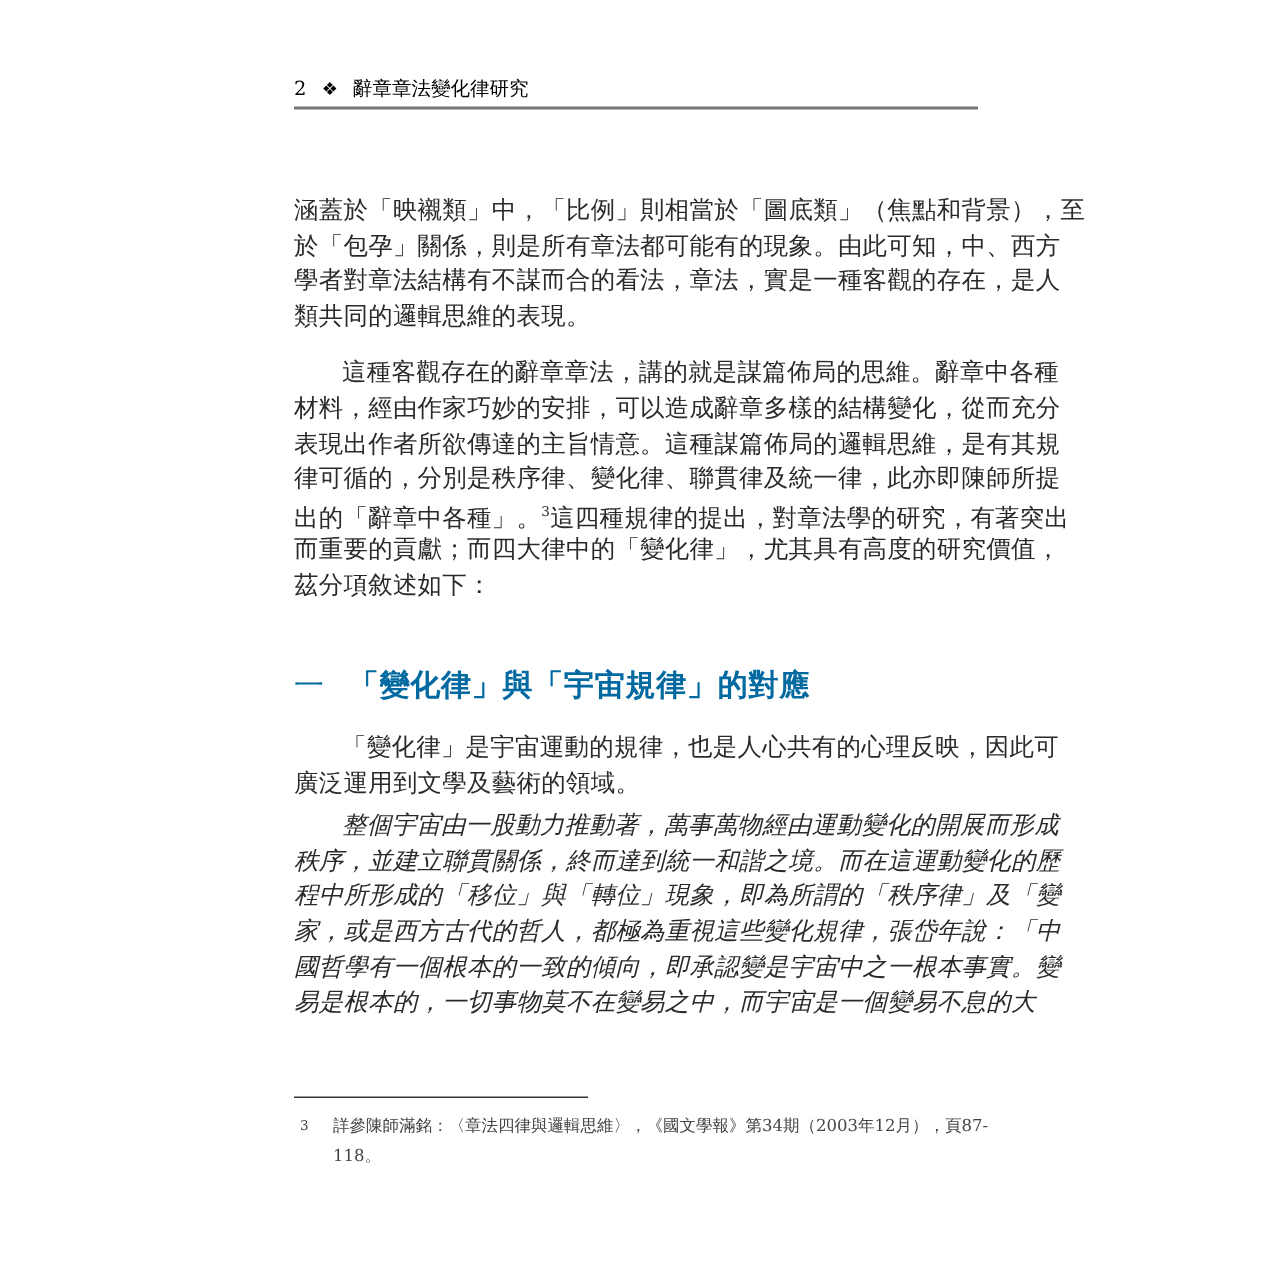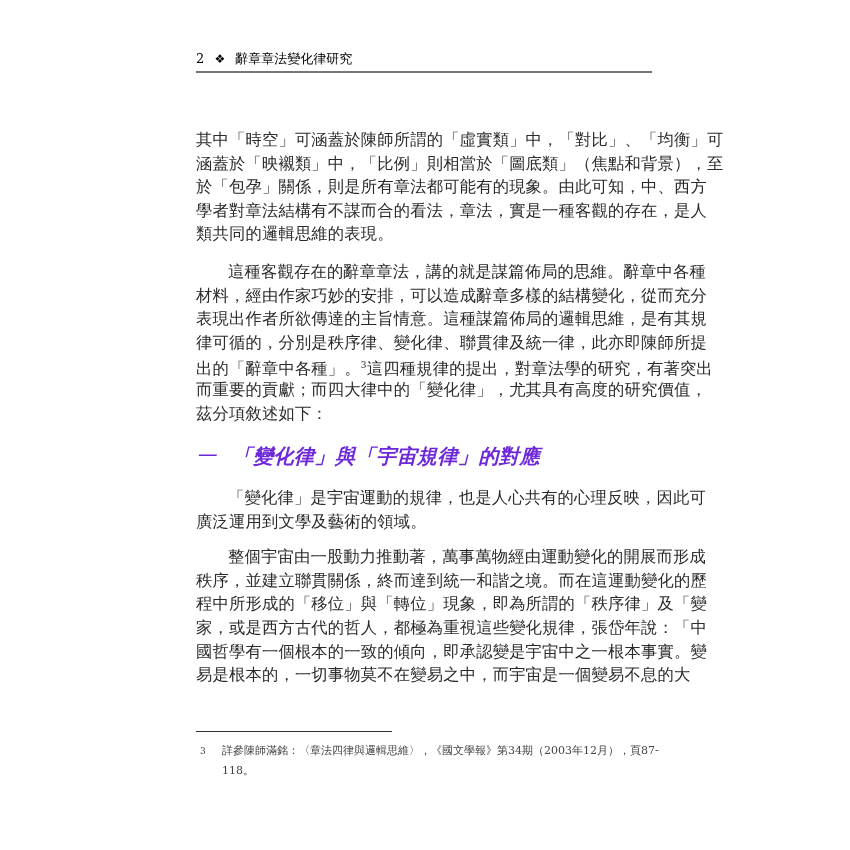--- a/index.html
+++ b/index.html
@@ -6,43 +6,42 @@
   body { width:850px; height:850px; position:relative; overflow:hidden;
          font-family:"DejaVu Serif","Liberation Serif",serif; color:#2a2a2a; }
   .header { position:absolute; left:196px; top:50px; width:456px; height:22px;
             font-size:13px; color:#000000; }
   .header .num { margin-right:6px; }
   .header .orn { margin-right:6px; font-size:12px; }
   .header-rule { position:absolute; left:196px; top:71px; width:456px; height:2px; background:#777; }
   .body-text { position:absolute; left:196px; top:128px; width:456px; }
   .line { font-size:16.3px; line-height:23.6px; height:23.6px; white-space:nowrap; letter-spacing:0.2px; }
   .indent { padding-left:32px; }
-  .heading { position:absolute; left:196px; top:443px; font-size:20px; font-weight:bold; color:#6d28d9;
-             white-space:nowrap; letter-spacing:0.5px;font-style:italic; }
+  .heading { position:absolute; left:196px; top:443px; font-size:20px; font-weight:bold; color:#0369a1;
+             white-space:nowrap; letter-spacing:0.5px; }
   .heading .dash { margin-right:16px; font-weight:normal; }
   .p2 { position:absolute; left:196px; top:486px; width:456px; }
   .fn-rule { position:absolute; left:196px; top:731px; width:196px; height:1px; background:#333; }
   .footnote { position:absolute; left:200px; top:741px; width:460px; font-size:11px; line-height:20px; color:#444; }
   .footnote .mark { display:inline-block; width:22px; font-size:9px; vertical-align:top; }
   .footnote .cont { padding-left:22px; }
   sup { font-size:9px; }
 </style>
 </head>
 <body>
 
 <div class="header">
   <span class="num">2</span>
   <span class="orn">❖</span>
   <span>辭章章法變化律研究</span>
 </div>
 <div class="header-rule"></div>
 
 <div class="body-text">
   <div>
-    <div class="line">其中「時空」可涵蓋於陳師所謂的「虛實類」中，「對比」、「均衡」可</div>
     <div class="line">涵蓋於「映襯類」中，「比例」則相當於「圖底類」（焦點和背景），至</div>
     <div class="line">於「包孕」關係，則是所有章法都可能有的現象。由此可知，中、西方</div>
     <div class="line">學者對章法結構有不謀而合的看法，章法，實是一種客觀的存在，是人</div>
     <div class="line">類共同的邏輯思維的表現。</div>
   </div>
   <div style="margin-top:14px;">
     <div class="line indent">這種客觀存在的辭章章法，講的就是謀篇佈局的思維。辭章中各種</div>
     <div class="line">材料，經由作家巧妙的安排，可以造成辭章多樣的結構變化，從而充分</div>
     <div class="line">表現出作者所欲傳達的主旨情意。這種謀篇佈局的邏輯思維，是有其規</div>
     <div class="line">律可循的，分別是秩序律、變化律、聯貫律及統一律，此亦即陳師所提</div>
@@ -54,21 +53,21 @@
 
 <div class="heading">
   <span class="dash">一</span><span>「變化律」與「宇宙規律」的對應</span>
 </div>
 
 <div class="p2">
   <div>
     <div class="line indent">「變化律」是宇宙運動的規律，也是人心共有的心理反映，因此可</div>
     <div class="line">廣泛運用到文學及藝術的領域。</div>
   </div>
-  <div style="margin-top:12px;">
+  <div style="margin-top:5px;font-style:italic;">
     <div class="line indent">整個宇宙由一股動力推動著，萬事萬物經由運動變化的開展而形成</div>
     <div class="line">秩序，並建立聯貫關係，終而達到統一和諧之境。而在這運動變化的歷</div>
     <div class="line">程中所形成的「移位」與「轉位」現象，即為所謂的「秩序律」及「變</div>
     <div class="line">家，或是西方古代的哲人，都極為重視這些變化規律，張岱年說：「中</div>
     <div class="line">國哲學有一個根本的一致的傾向，即承認變是宇宙中之一根本事實。變</div>
     <div class="line">易是根本的，一切事物莫不在變易之中，而宇宙是一個變易不息的大</div>
   </div>
 </div>
 
 <div class="fn-rule"></div>

